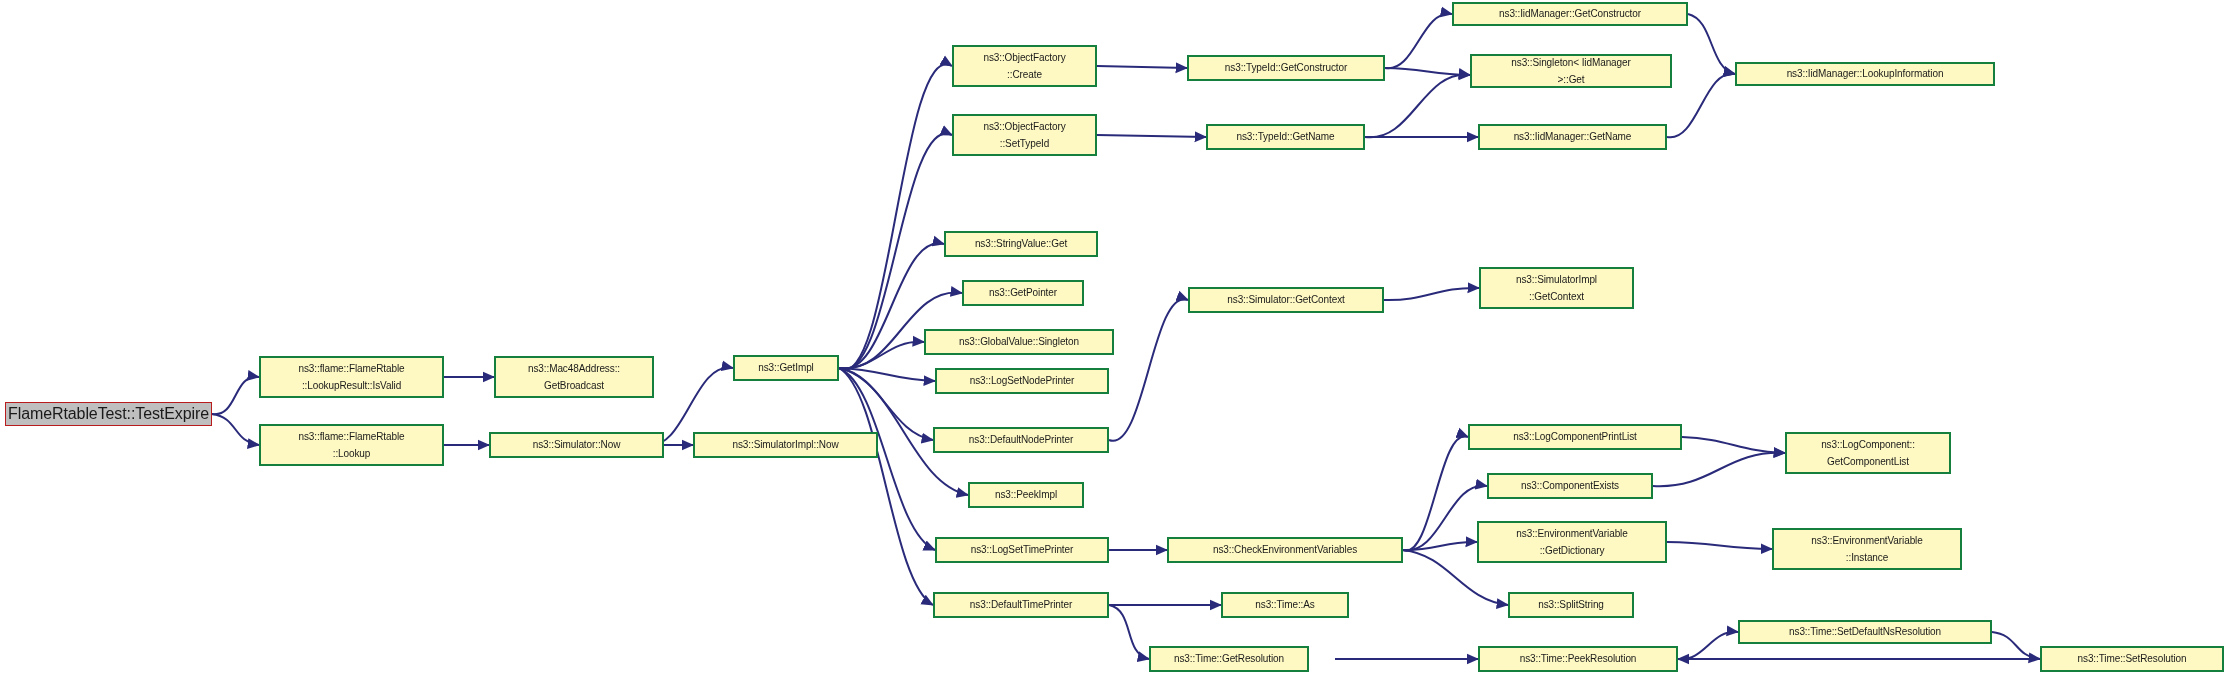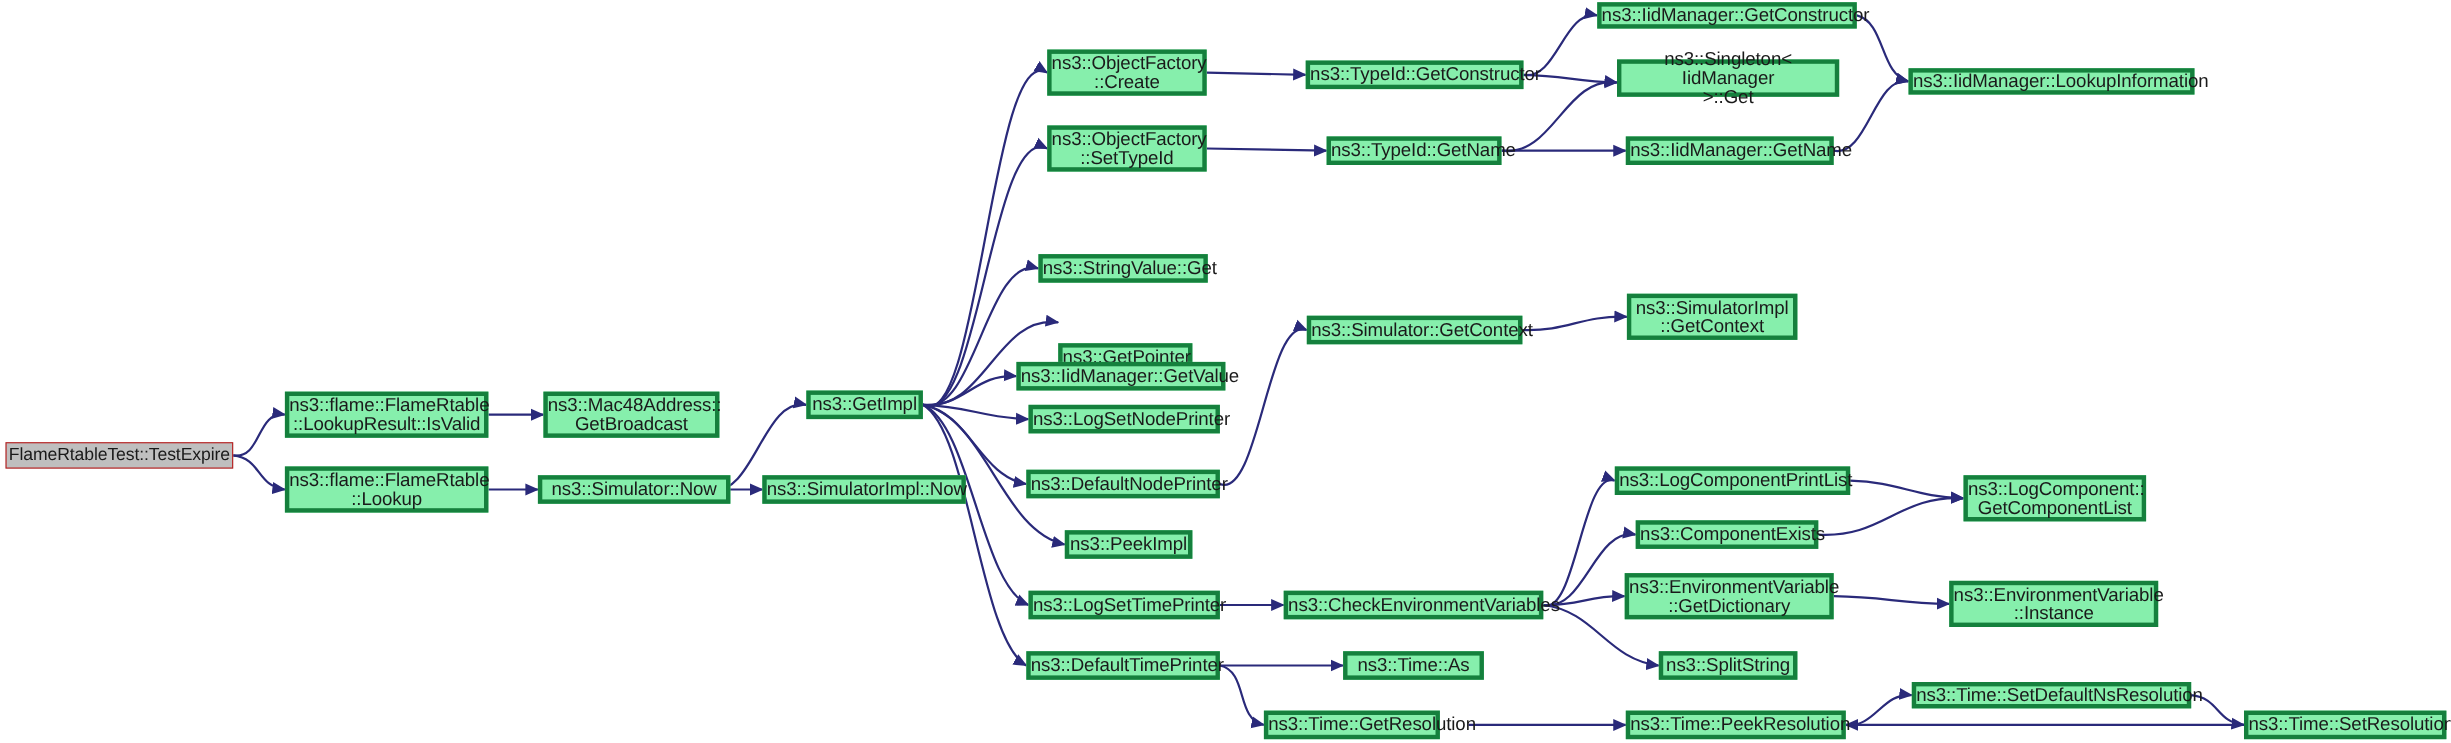--- a/index.html
+++ b/index.html
@@ -22,24 +22,24 @@
     position: absolute;
     left: 0;
     top: 0;
     width: 2228px;
     height: 675px;
     pointer-events: none;
   }
   .node {
     position: absolute;
     box-sizing: border-box;
-    border: 4px solid #15803d;
-    background: #86efac;
+    border: 2px solid #15803d;
+    background: #fef9c3;
     color: #1a1a1a;
-    font-size: 17px;
+    font-size: 10px;
     line-height: 17.5px;
     display: flex;
     align-items: center;
     justify-content: center;
     text-align: center;
     white-space: pre-line;
     letter-spacing: -0.1px;
     z-index: 5;
   }
   .node.root {
@@ -115,22 +115,22 @@
       <div class="node" style="left: 494px; top: 356px; width: 160px; height: 42px;"><span class="node-label">ns3::Mac48Address::
 GetBroadcast</span></div>
       <div class="node" style="left: 489px; top: 432px; width: 175px; height: 26px;"><span class="node-label">ns3::Simulator::Now</span></div>
       <div class="node" style="left: 693px; top: 432px; width: 185px; height: 26px;"><span class="node-label">ns3::SimulatorImpl::Now</span></div>
       <div class="node" style="left: 733px; top: 355px; width: 106px; height: 26px;"><span class="node-label">ns3::GetImpl</span></div>
       <div class="node" style="left: 952px; top: 45px; width: 145px; height: 42px;"><span class="node-label">ns3::ObjectFactory
 ::Create</span></div>
       <div class="node" style="left: 952px; top: 114px; width: 145px; height: 42px;"><span class="node-label">ns3::ObjectFactory
 ::SetTypeId</span></div>
       <div class="node" style="left: 944px; top: 231px; width: 154px; height: 26px;"><span class="node-label">ns3::StringValue::Get</span></div>
-      <div class="node" style="left: 962px; top: 280px; width: 122px; height: 26px; margin-top: 32px;"><span class="node-label">ns3::GetPointer</span></div>
-      <div class="node" style="left: 924px; top: 329px; width: 190px; height: 26px;"><span class="node-label">ns3::IidManager::GetValue</span></div>
+      <div class="node" style="left: 962px; top: 280px; width: 122px; height: 26px;"><span class="node-label">ns3::GetPointer</span></div>
+      <div class="node" style="left: 924px; top: 329px; width: 190px; height: 26px;"><span class="node-label">ns3::GlobalValue::Singleton</span></div>
       <div class="node" style="left: 935px; top: 368px; width: 174px; height: 26px;"><span class="node-label">ns3::LogSetNodePrinter</span></div>
       <div class="node" style="left: 933px; top: 427px; width: 176px; height: 26px;"><span class="node-label">ns3::DefaultNodePrinter</span></div>
       <div class="node" style="left: 968px; top: 482px; width: 116px; height: 26px;"><span class="node-label">ns3::PeekImpl</span></div>
       <div class="node" style="left: 935px; top: 537px; width: 174px; height: 26px;"><span class="node-label">ns3::LogSetTimePrinter</span></div>
       <div class="node" style="left: 933px; top: 592px; width: 176px; height: 26px;"><span class="node-label">ns3::DefaultTimePrinter</span></div>
       <div class="node" style="left: 1187px; top: 55px; width: 198px; height: 26px;"><span class="node-label">ns3::TypeId::GetConstructor</span></div>
       <div class="node" style="left: 1206px; top: 124px; width: 159px; height: 26px;"><span class="node-label">ns3::TypeId::GetName</span></div>
       <div class="node" style="left: 1188px; top: 287px; width: 196px; height: 26px;"><span class="node-label">ns3::Simulator::GetContext</span></div>
       <div class="node" style="left: 1167px; top: 537px; width: 236px; height: 26px; justify-content: center;"><span class="node-label">ns3::CheckEnvironmentVariables</span></div>
       <div class="node" style="left: 1221px; top: 592px; width: 128px; height: 26px; justify-content: flex-end;"><span class="node-label">ns3::Time::As</span></div>

